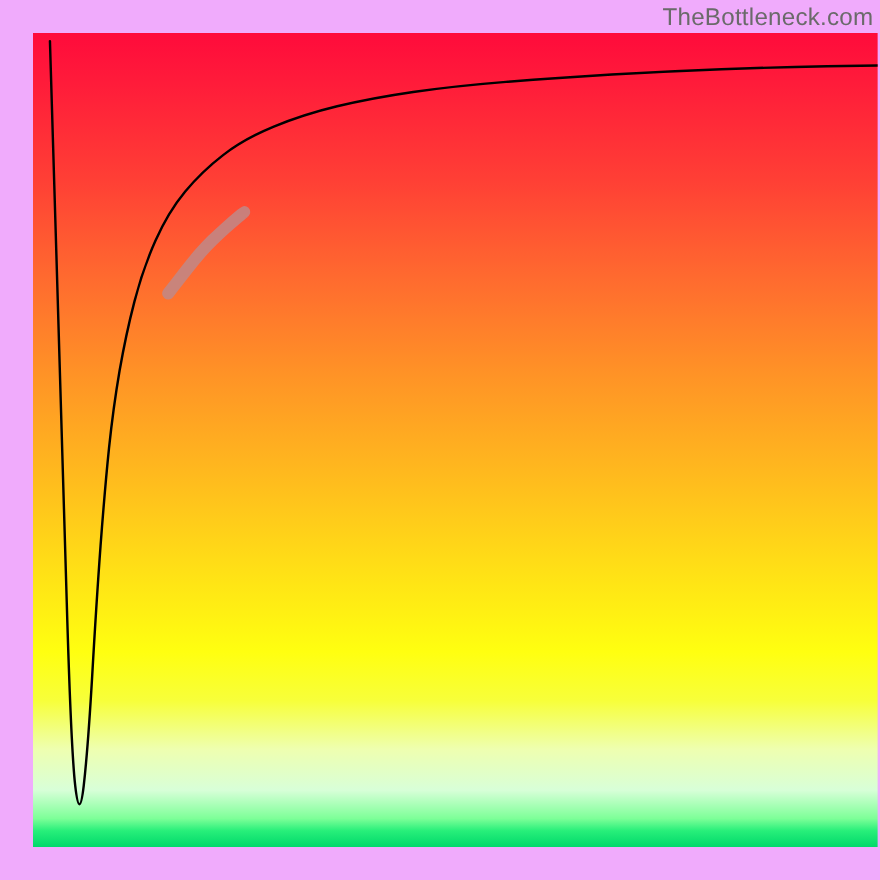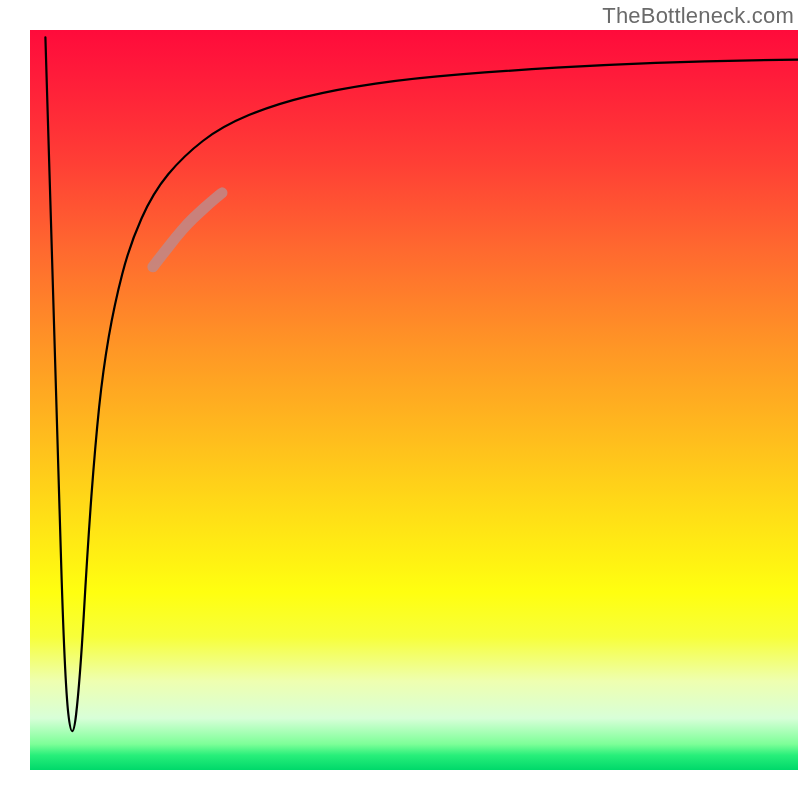--- a/index.html
+++ b/index.html
@@ -7,21 +7,21 @@
     padding: 0;
     width: 800px;
     height: 800px;
     background: #000;
     overflow: hidden;
   }
   .frame {
     position: relative;
     width: 800px;
     height: 800px;
-    background: #ffffff;
+    background: #f0abfc;
   }
   .plot-area {
     position: absolute;
     left: 30px;
     top: 30px;
     width: 768px;
     height: 740px;
     overflow: hidden;
   }
   .gradient-bg {

